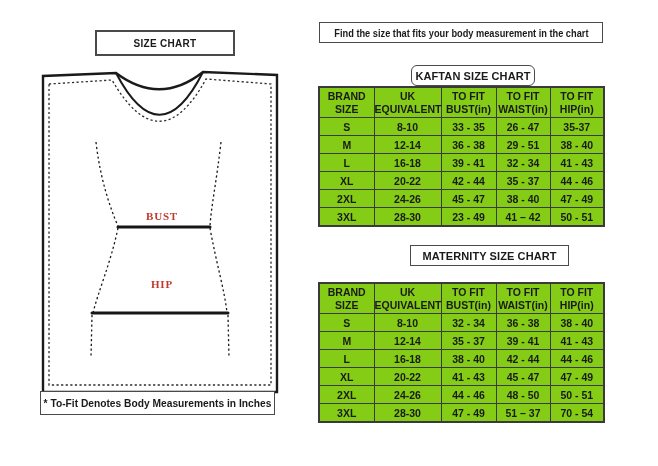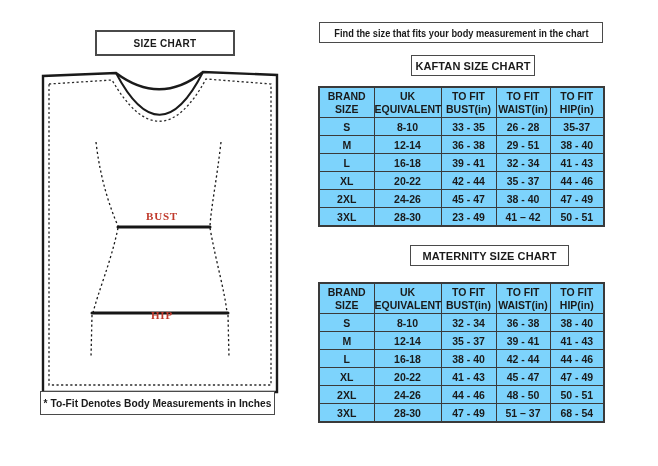--- a/index.html
+++ b/index.html
@@ -7,36 +7,36 @@
     position:relative;width:658px;height:466px;background:#ffffff;
     font-family:"Liberation Sans",sans-serif;color:#1a1a1a;overflow:hidden;
   }
   .outline-box{
     position:absolute;background:#fff;border:1px solid #4a4a4a;
     display:flex;align-items:center;justify-content:center;
     font-weight:700;box-sizing:border-box;
   }
   #size-chart-title{left:95px;top:30px;width:140px;height:26px;border-width:2px;font-size:10px;letter-spacing:.3px;}
   #instruction-box{left:319px;top:22px;width:284px;height:21px;font-size:10.5px;}
-  #kaftan-title{left:411px;top:55px;width:124px;height:21px;font-size:11px;letter-spacing:.1px;}
+  #kaftan-title{left:411px;top:65px;width:124px;height:21px;font-size:11px;letter-spacing:.1px;border-radius:6px;}
   #maternity-title{left:410px;top:245px;width:159px;height:21px;font-size:11px;letter-spacing:.1px;}
   #footnote-box{left:40px;top:391px;width:235px;height:24px;border-width:1.5px;font-size:11px;}
   .fit{display:inline-block;white-space:nowrap;transform:scaleX(var(--sx,1));transform-origin:center;}
 
   .garment-svg{position:absolute;left:0;top:0;width:320px;height:466px;}
   .red-label{
     position:absolute;text-align:center;font-family:"Liberation Serif",serif;
     font-weight:700;font-size:11px;letter-spacing:.8px;color:#c0392b;
   }
   #waist-label{left:132px;top:210px;width:60px;}
-  #hip-label{left:134px;top:309px;width:56px;font-family:Liberation Serif, serif;}
+  #hip-label{left:134px;top:278px;width:56px;font-family:Liberation Serif, serif;}
 
   .sz-table{
     position:absolute;border-collapse:collapse;table-layout:fixed;
-    background:#7dd3fc;border:2px solid #3a3a3a;width:285px;
+    background:#84cc16;border:2px solid #3a3a3a;width:285px;
   }
   .sz-table th,.sz-table td{
     border:1px solid #3a3a3a;font-weight:700;text-align:center;
     vertical-align:middle;color:#1a1a1a;padding:0;
   }
   .sz-table th{font-size:10.5px;line-height:12.5px;padding:2px 0;}
   .sz-table td{font-size:10.5px;height:17px;}
   #kaftan-table{left:318px;top:86px;}
   #maternity-table{left:318px;top:282px;}
   .hl{display:block;}
@@ -116,21 +116,21 @@
             <span class="hl">TO FIT</span>
             <span class="hl">HIP(in)</span>
           </th>
       </tr>
     </thead>
     <tbody>
       <tr>
         <td>S</td>
         <td>8-10</td>
         <td>33 - 35</td>
-        <td>26 - 28</td>
+        <td>26 - 47</td>
         <td>35-37</td>
       </tr>
       <tr>
         <td>M</td>
         <td>12-14</td>
         <td>36 - 38</td>
         <td>29 - 51</td>
         <td>38 - 40</td>
       </tr>
       <tr>
@@ -234,18 +234,18 @@
         <td>24-26</td>
         <td>44 - 46</td>
         <td>48 - 50</td>
         <td>50 - 51</td>
       </tr>
       <tr>
         <td>3XL</td>
         <td>28-30</td>
         <td>47 - 49</td>
         <td>51 – 37</td>
-        <td>68 - 54</td>
+        <td>70 - 54</td>
       </tr>
     </tbody>
   </table>
 
 </div>
 
 </body></html>

